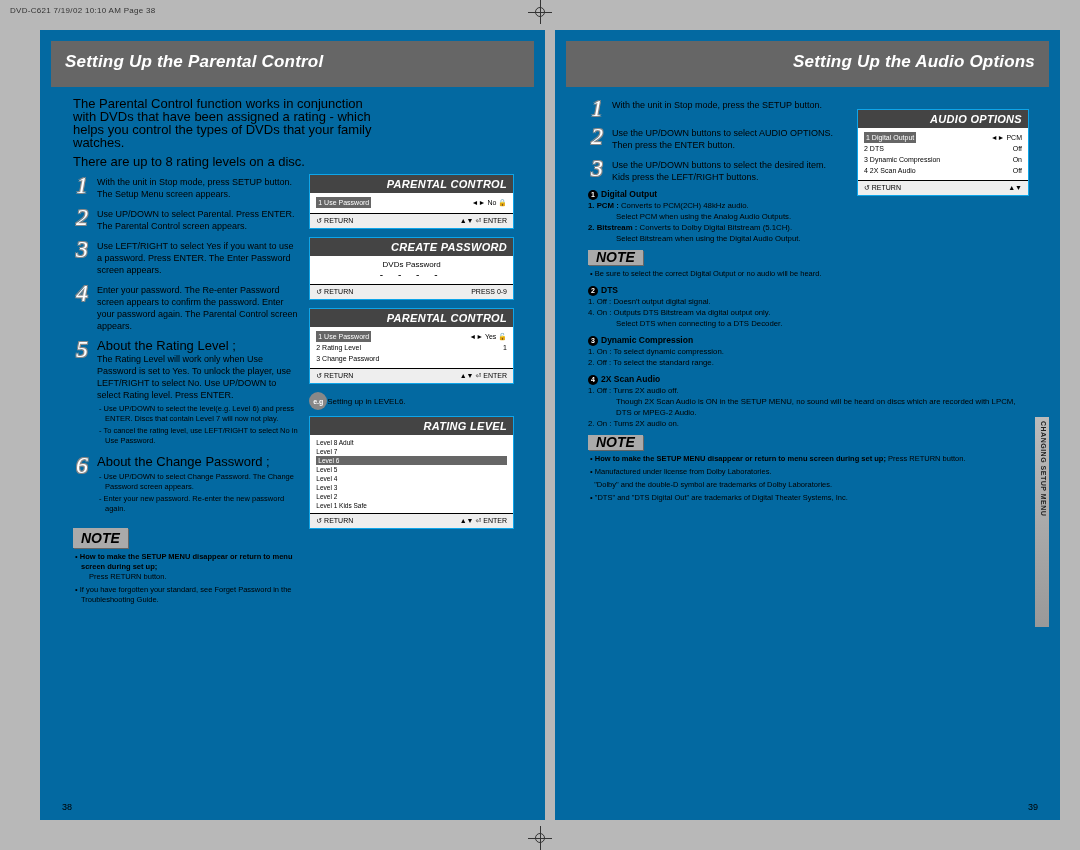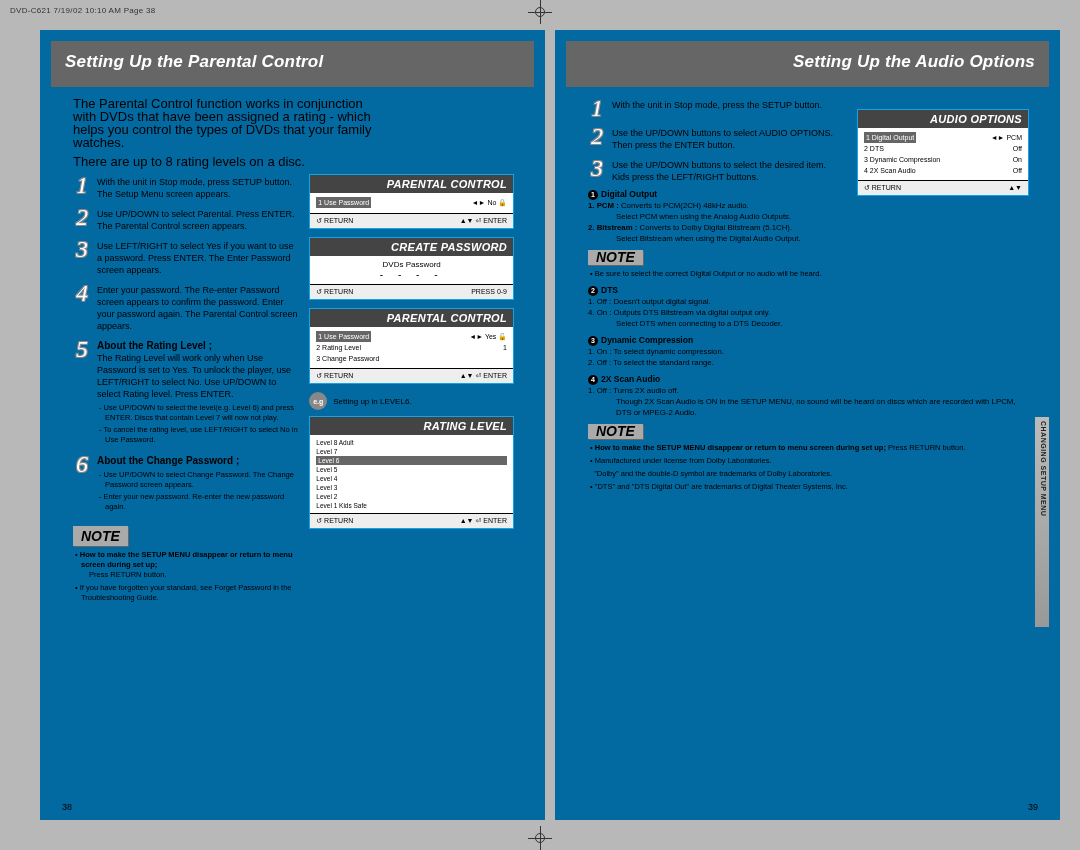--- a/index.html
+++ b/index.html
@@ -92,21 +92,21 @@
     font-size: 24px;
     font-style: italic;
     color: #fff;
     text-shadow: -1px -1px 0 #888, 1px -1px 0 #888, -1px 1px 0 #888, 1px 1px 0 #888;
     width: 18px;
     text-align: center;
     line-height: 22px;
     flex-shrink: 0;
   }
   .step-body { font-size: 9px; padding-top: 2px; }
-  .step-body b { font-weight: bold; font-size: 10px; }
+  .step-body b { font-weight: normal; font-size: 13px; }
   .sub {
     font-size: 7.5px;
     line-height: 10px;
     margin-top: 3px;
   }
   .sub-li {
     padding-left: 8px; text-indent: -6px; margin-bottom: 2px;
   }
   .note-label {
     display: inline-block;
@@ -186,21 +186,21 @@
   }
   .osd-pass {
     text-align:center; font-size:8px; padding:4px 0;
   }
   .osd-pass .dashes { letter-spacing:6px; font-size:10px; }
   .osd-list {
     font-size:6.5px; line-height:9px; padding:3px 6px;
   }
   .osd-list .sel-row { background:#666; color:#fff; padding:0 2px; }
   .eg {
-    display:flex; align-items:center; gap:6px; margin:2px 0 6px 0; font-size:8px;text-align:center;
+    display:flex; align-items:center; margin:2px 0 6px 0; font-size:8px;text-align:center;
   }
   .eg-badge {
     width:18px; height:18px; border-radius:50%;
     background:#888; color:#fff; font-size:7px; font-weight:bold;
     display:flex; align-items:center; justify-content:center;
   }
   
   .r-steps { max-width: 258px; }
   .audio-osd { width: 172px; position:absolute; top: 12px; right: 0; }
   .r-detail {
@@ -427,20 +427,21 @@
         <div class="numline"><span>4. On : Outputs DTS Bitstream via digital output only.</span>
           <span class="cont">Select DTS when connecting to a DTS Decoder.</span></div>
 
         <div class="hd"><span class="circ-num">3</span><span>Dynamic Compression</span></div>
         <div class="numline">1. On : To select dynamic compression.</div>
         <div class="numline">2. Off : To select the standard range.</div>
 
         <div class="hd"><span class="circ-num">4</span><span>2X Scan Audio</span></div>
         <div class="numline"><span>1. Off : Turns 2X audio off.</span>
           <span class="cont">Though 2X Scan Audio is ON in the SETUP MENU, no sound will be heard on discs which are recorded with LPCM, DTS or MPEG-2 Audio.</span></div>
+        <div class="numline">2. On : Turns 2X audio on.</div>
 
         <div class="note-label">NOTE</div>
         <div class="note-list">
           <div class="nli">• <b>How to make the SETUP MENU disappear or return to menu screen during set up;</b> <span>Press RETURN button.</span></div>
           <div class="nli">• <span>Manufactured under license from Dolby Laboratories.</span></div>
           <div class="nli">&nbsp;&nbsp;<span>"Dolby" and the double-D symbol are trademarks of Dolby Laboratories.</span></div>
           <div class="nli">• <span>"DTS" and "DTS Digital Out" are trademarks of Digital Theater Systems, Inc.</span></div>
         </div>
       </div>
 

